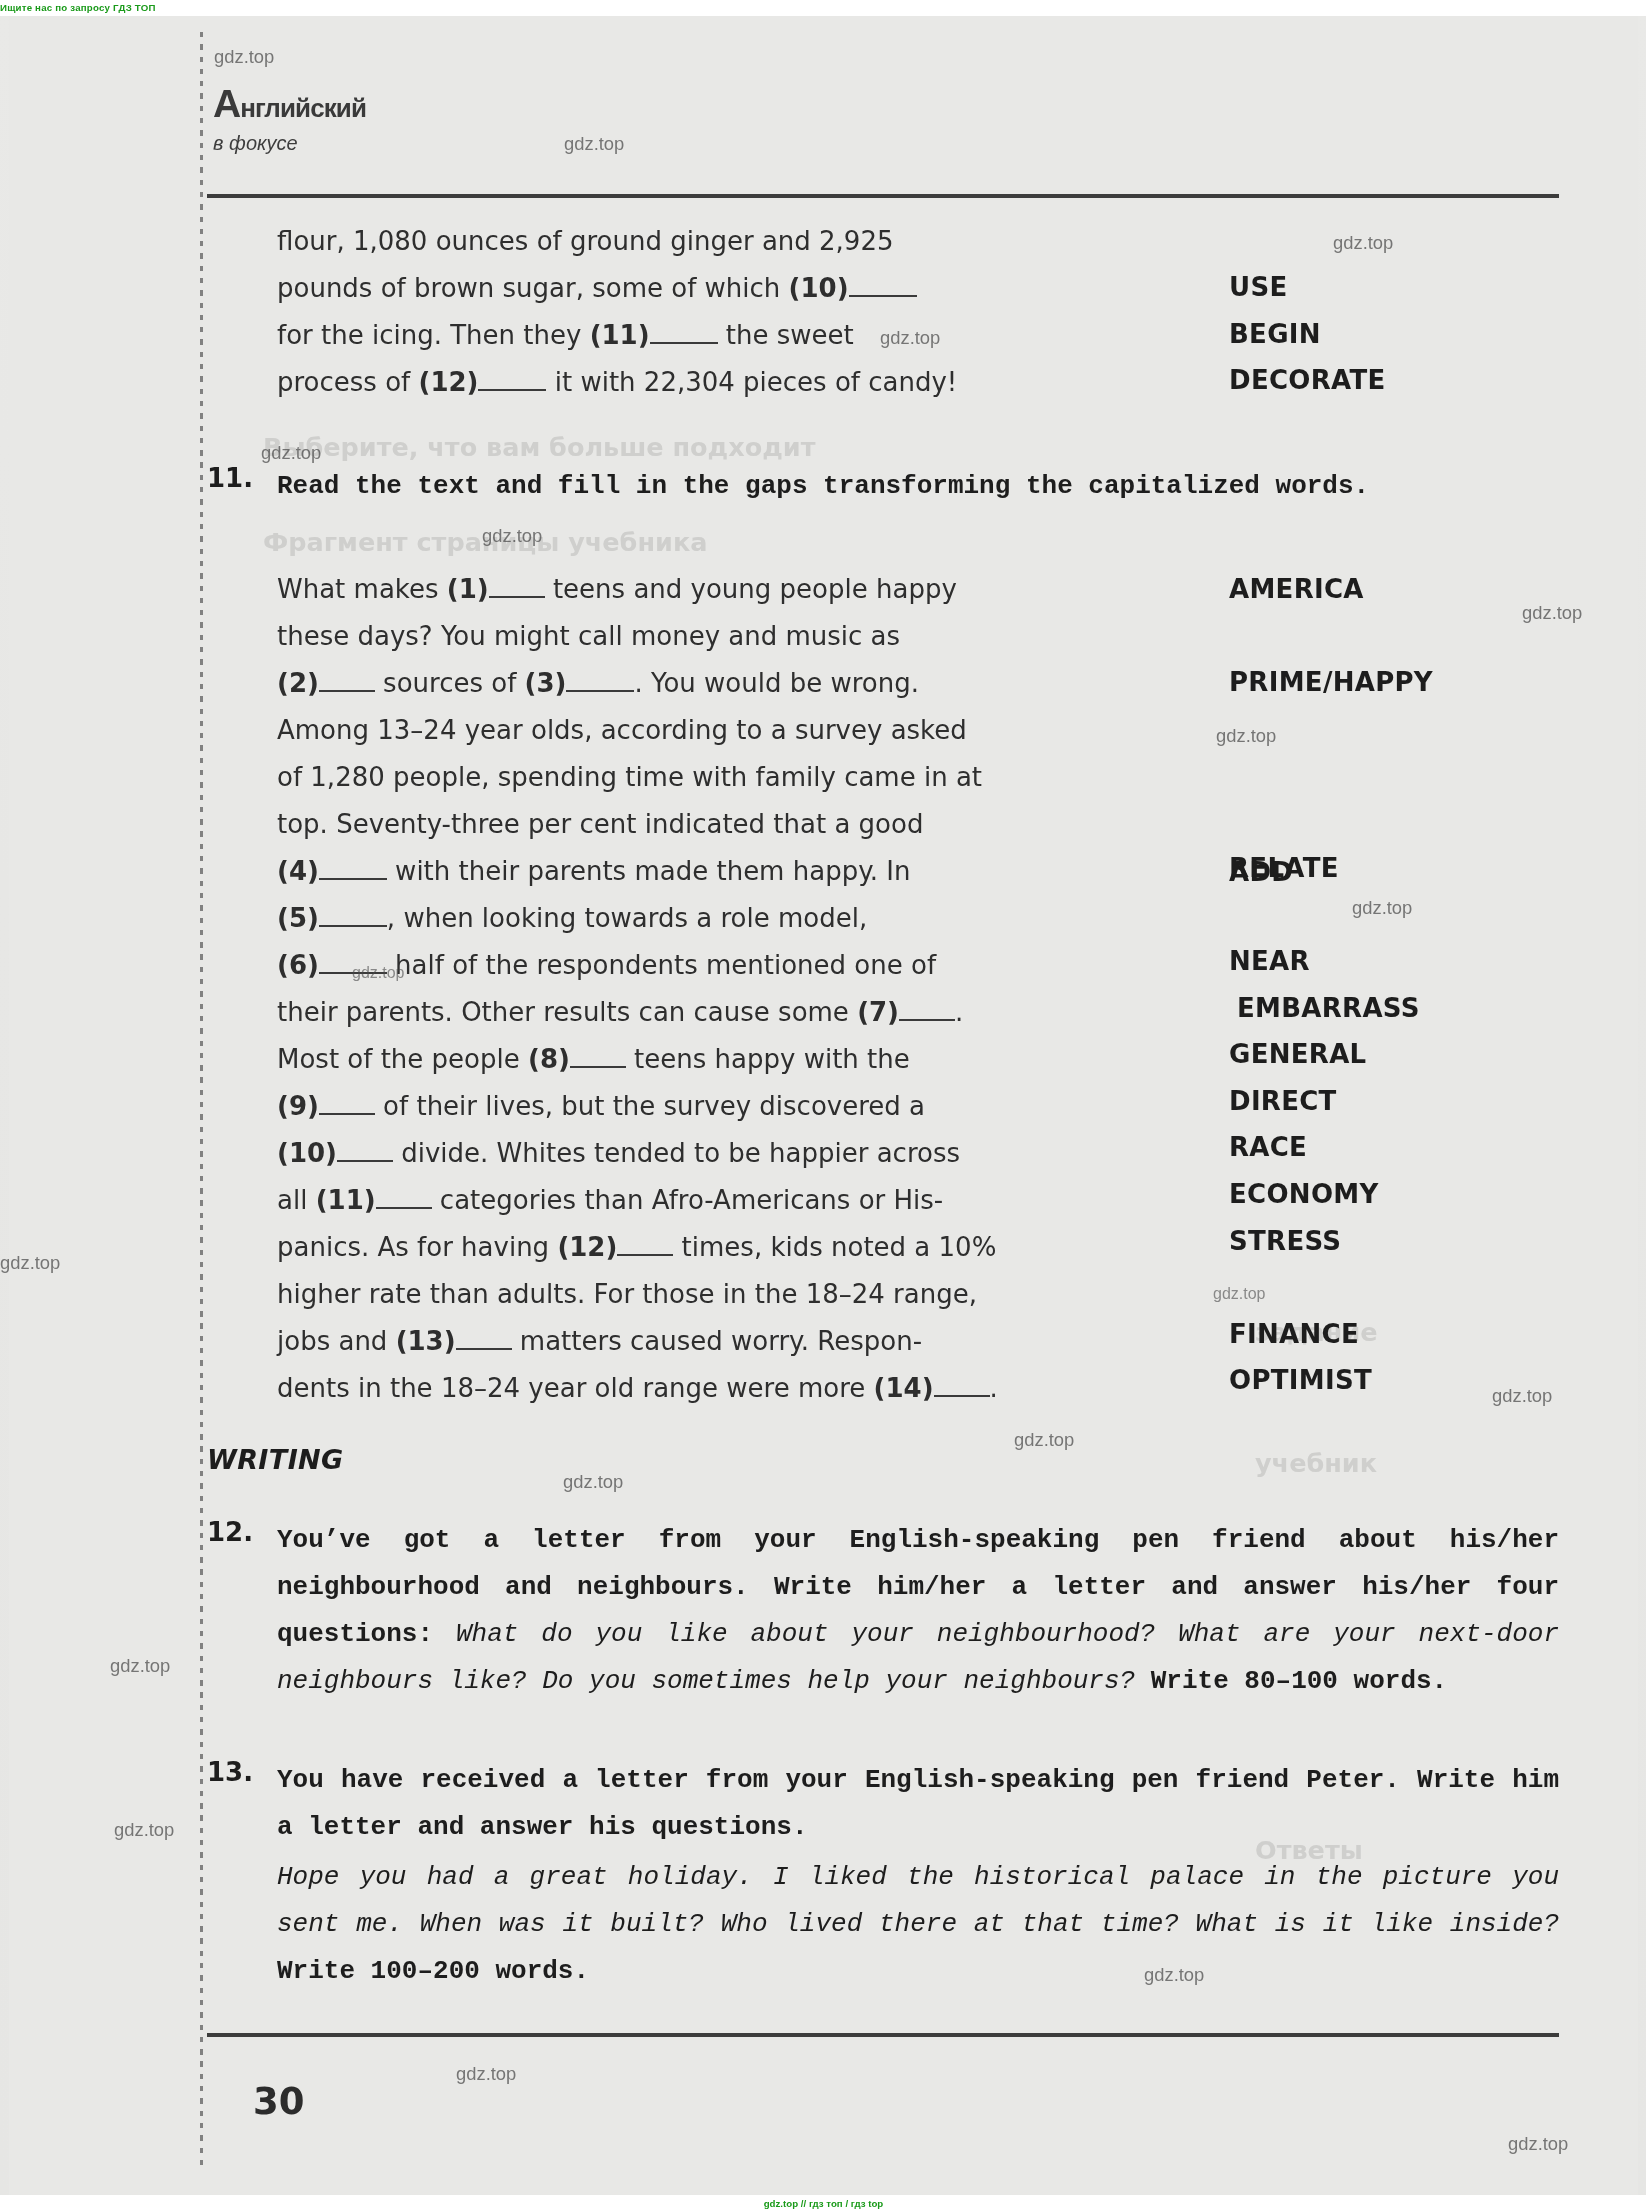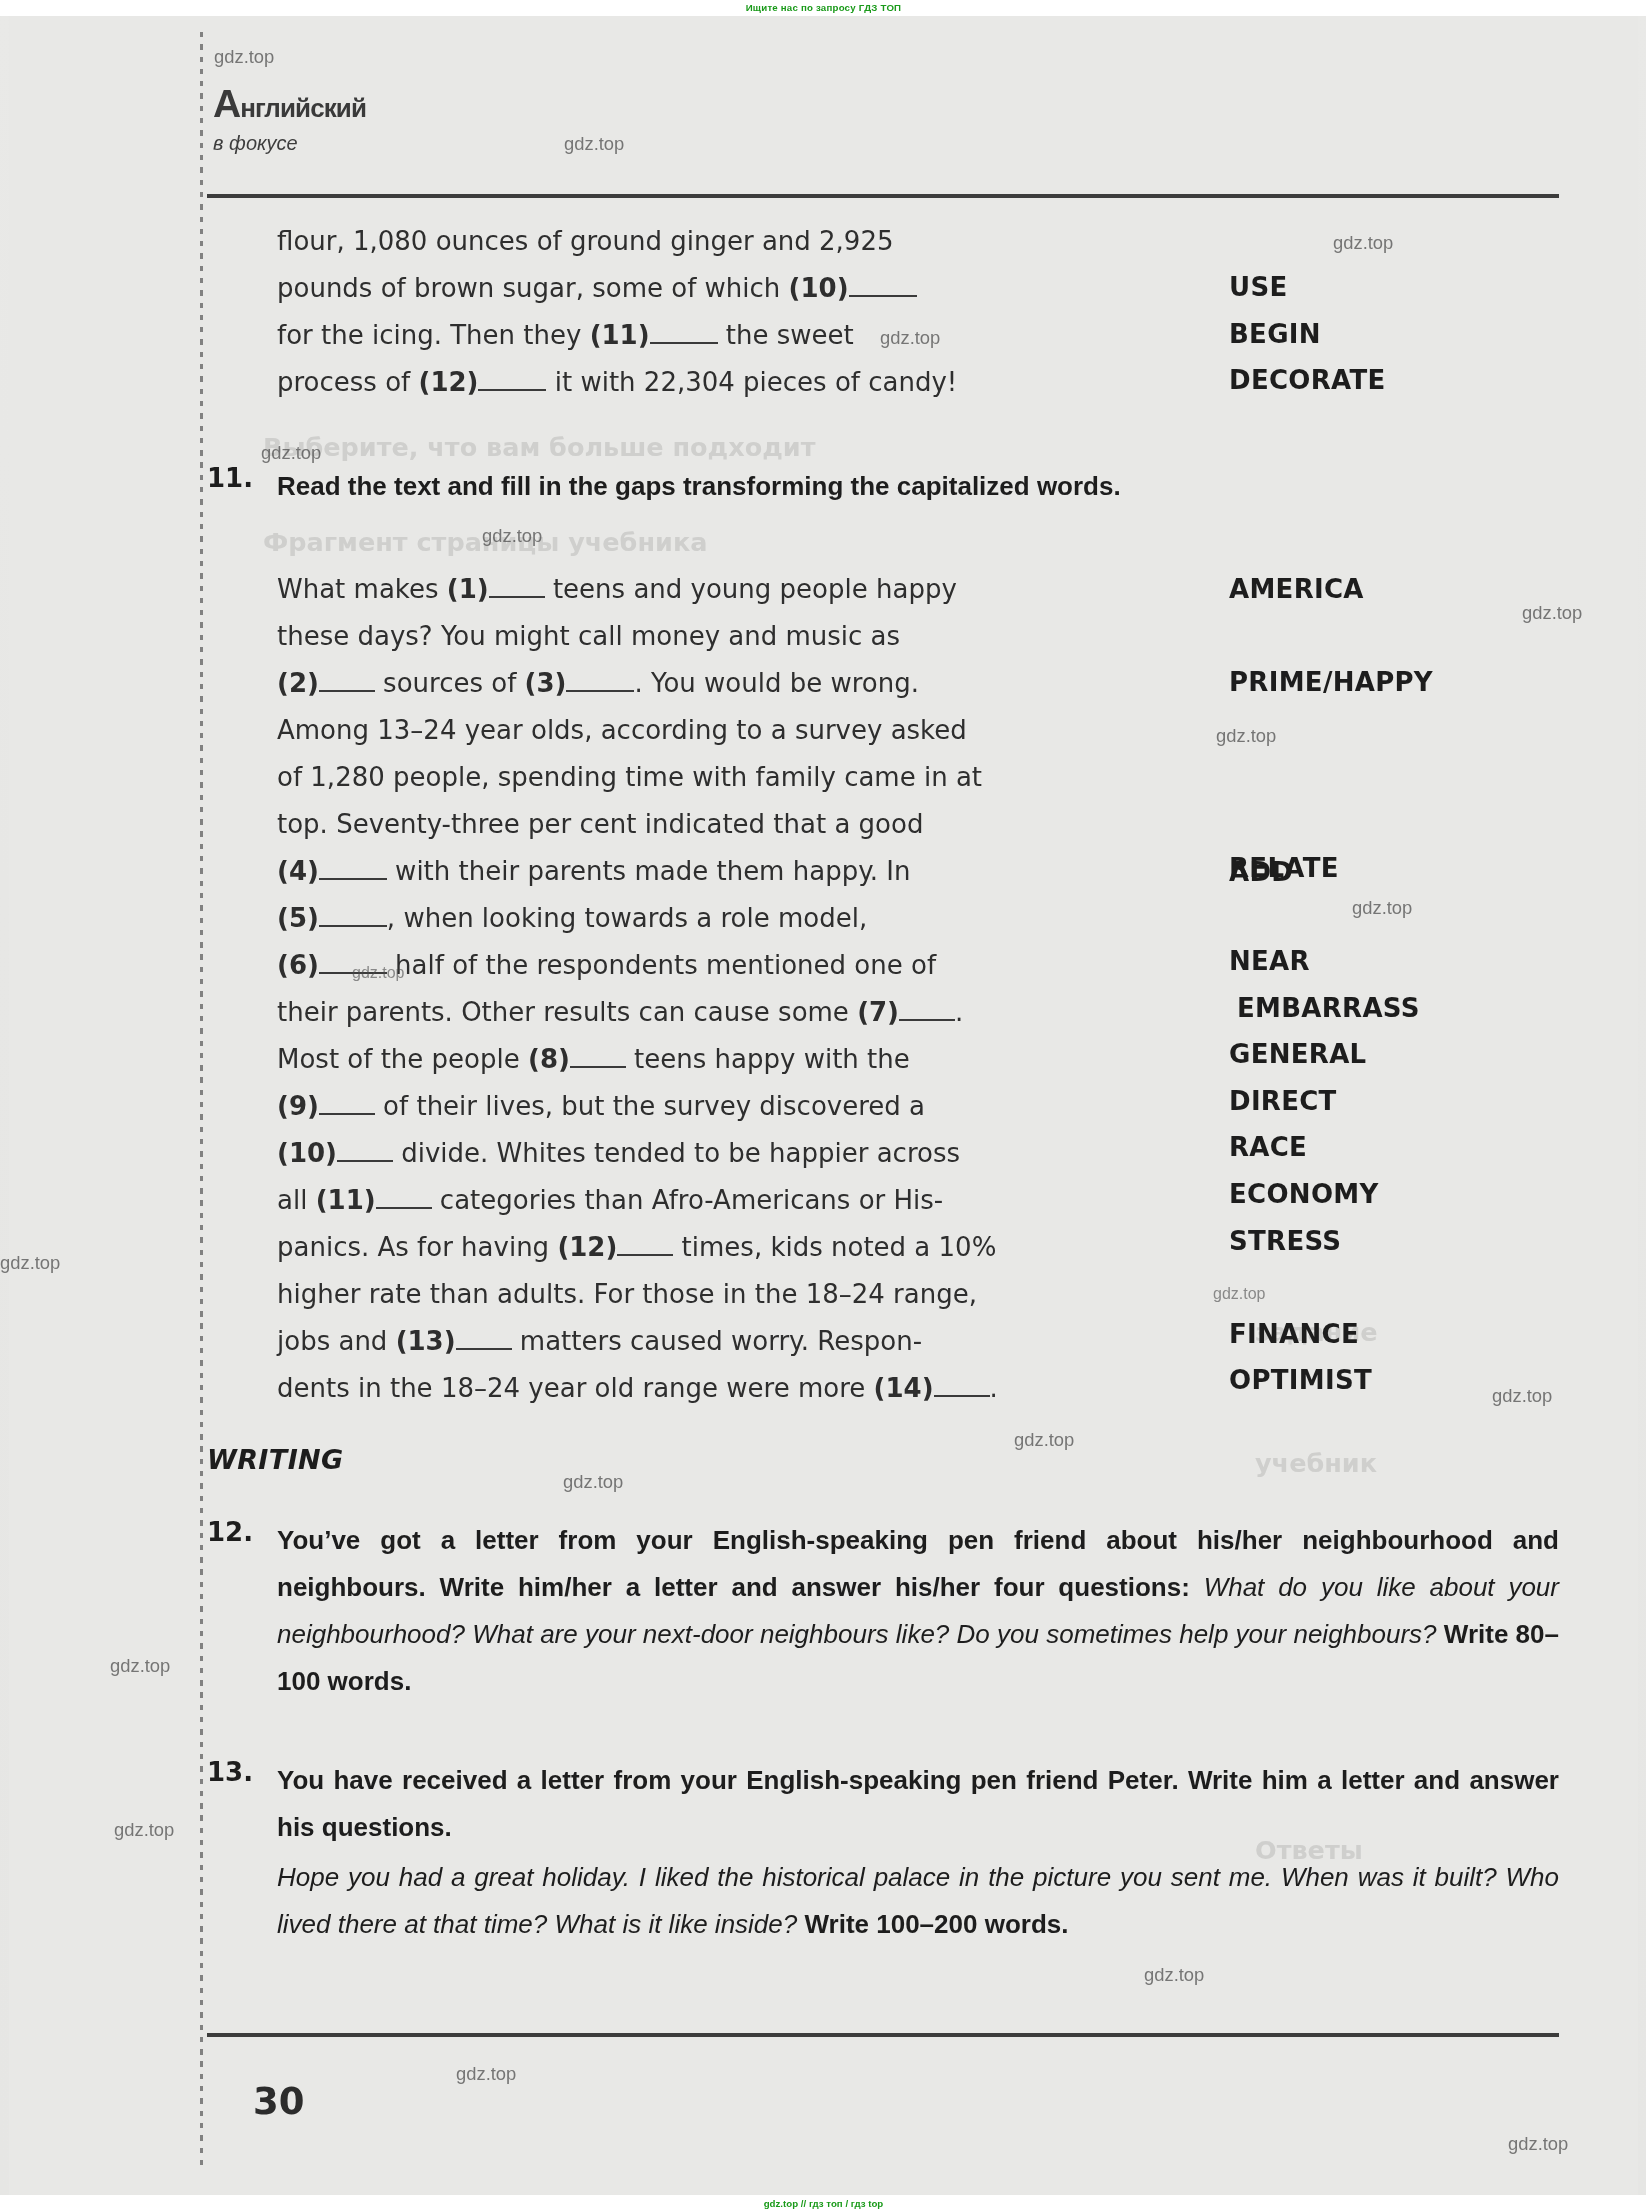--- a/index.html
+++ b/index.html
@@ -32,21 +32,21 @@
     background: #e8e8e6;
   }
 
   
   .top-banner {
     position: absolute;
     left: 0; top: 0;
     width: 1647px;
     height: 16px;
     background: #ffffff;
-    text-align: center;
+    text-align: left;
     font-family: "Liberation Sans", sans-serif;
     font-size: 9.7px;
     font-weight: bold;
     color: #1a9a1a;
     line-height: 16px;
     letter-spacing: 0.2px;
   }
   .bottom-banner {
     position: absolute;
     left: 0; top: 2195px;
@@ -154,21 +154,21 @@
   
   .ex-num {
     position: absolute;
     font-family: "DejaVu Sans", sans-serif;
     font-weight: bold;
     font-size: 26px;
     color: #1d1d1d;
   }
   .ex-head {
     position: absolute;
-    font-family: Liberation Sans, sans-serif;
+    font-family: Liberation Mono, monospace;
     font-weight: bold;
     font-size: 26px;
     line-height: 47px;
     color: #1d1d1d;
   }
   .ital {
     font-style: italic;
     font-weight: normal;
   }
   .section-title {

